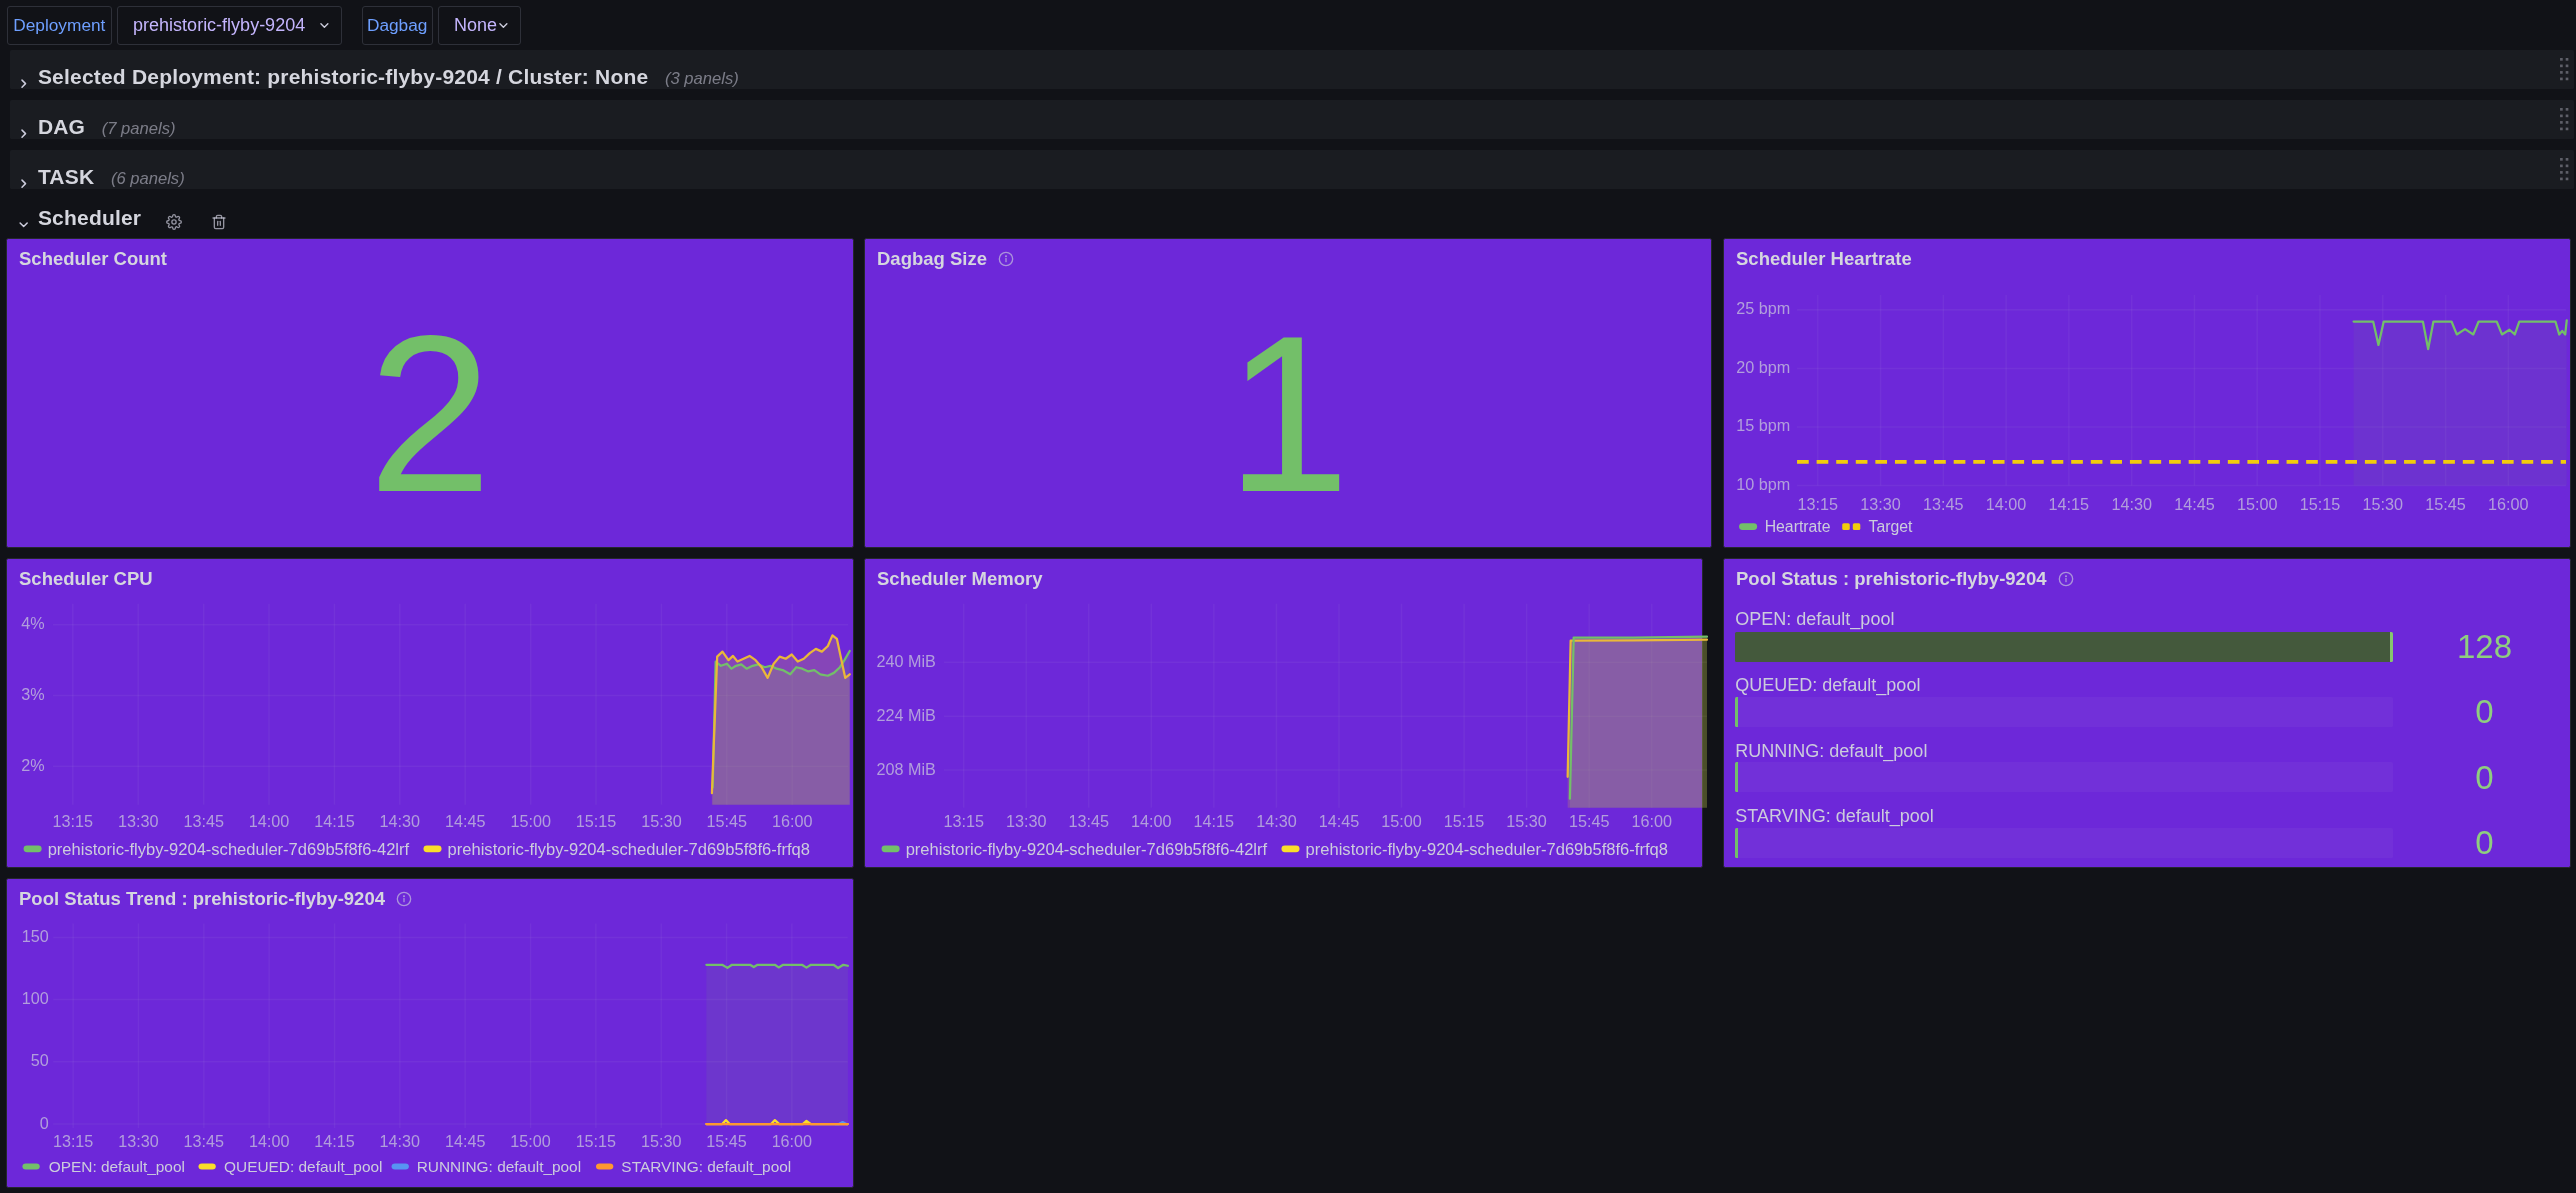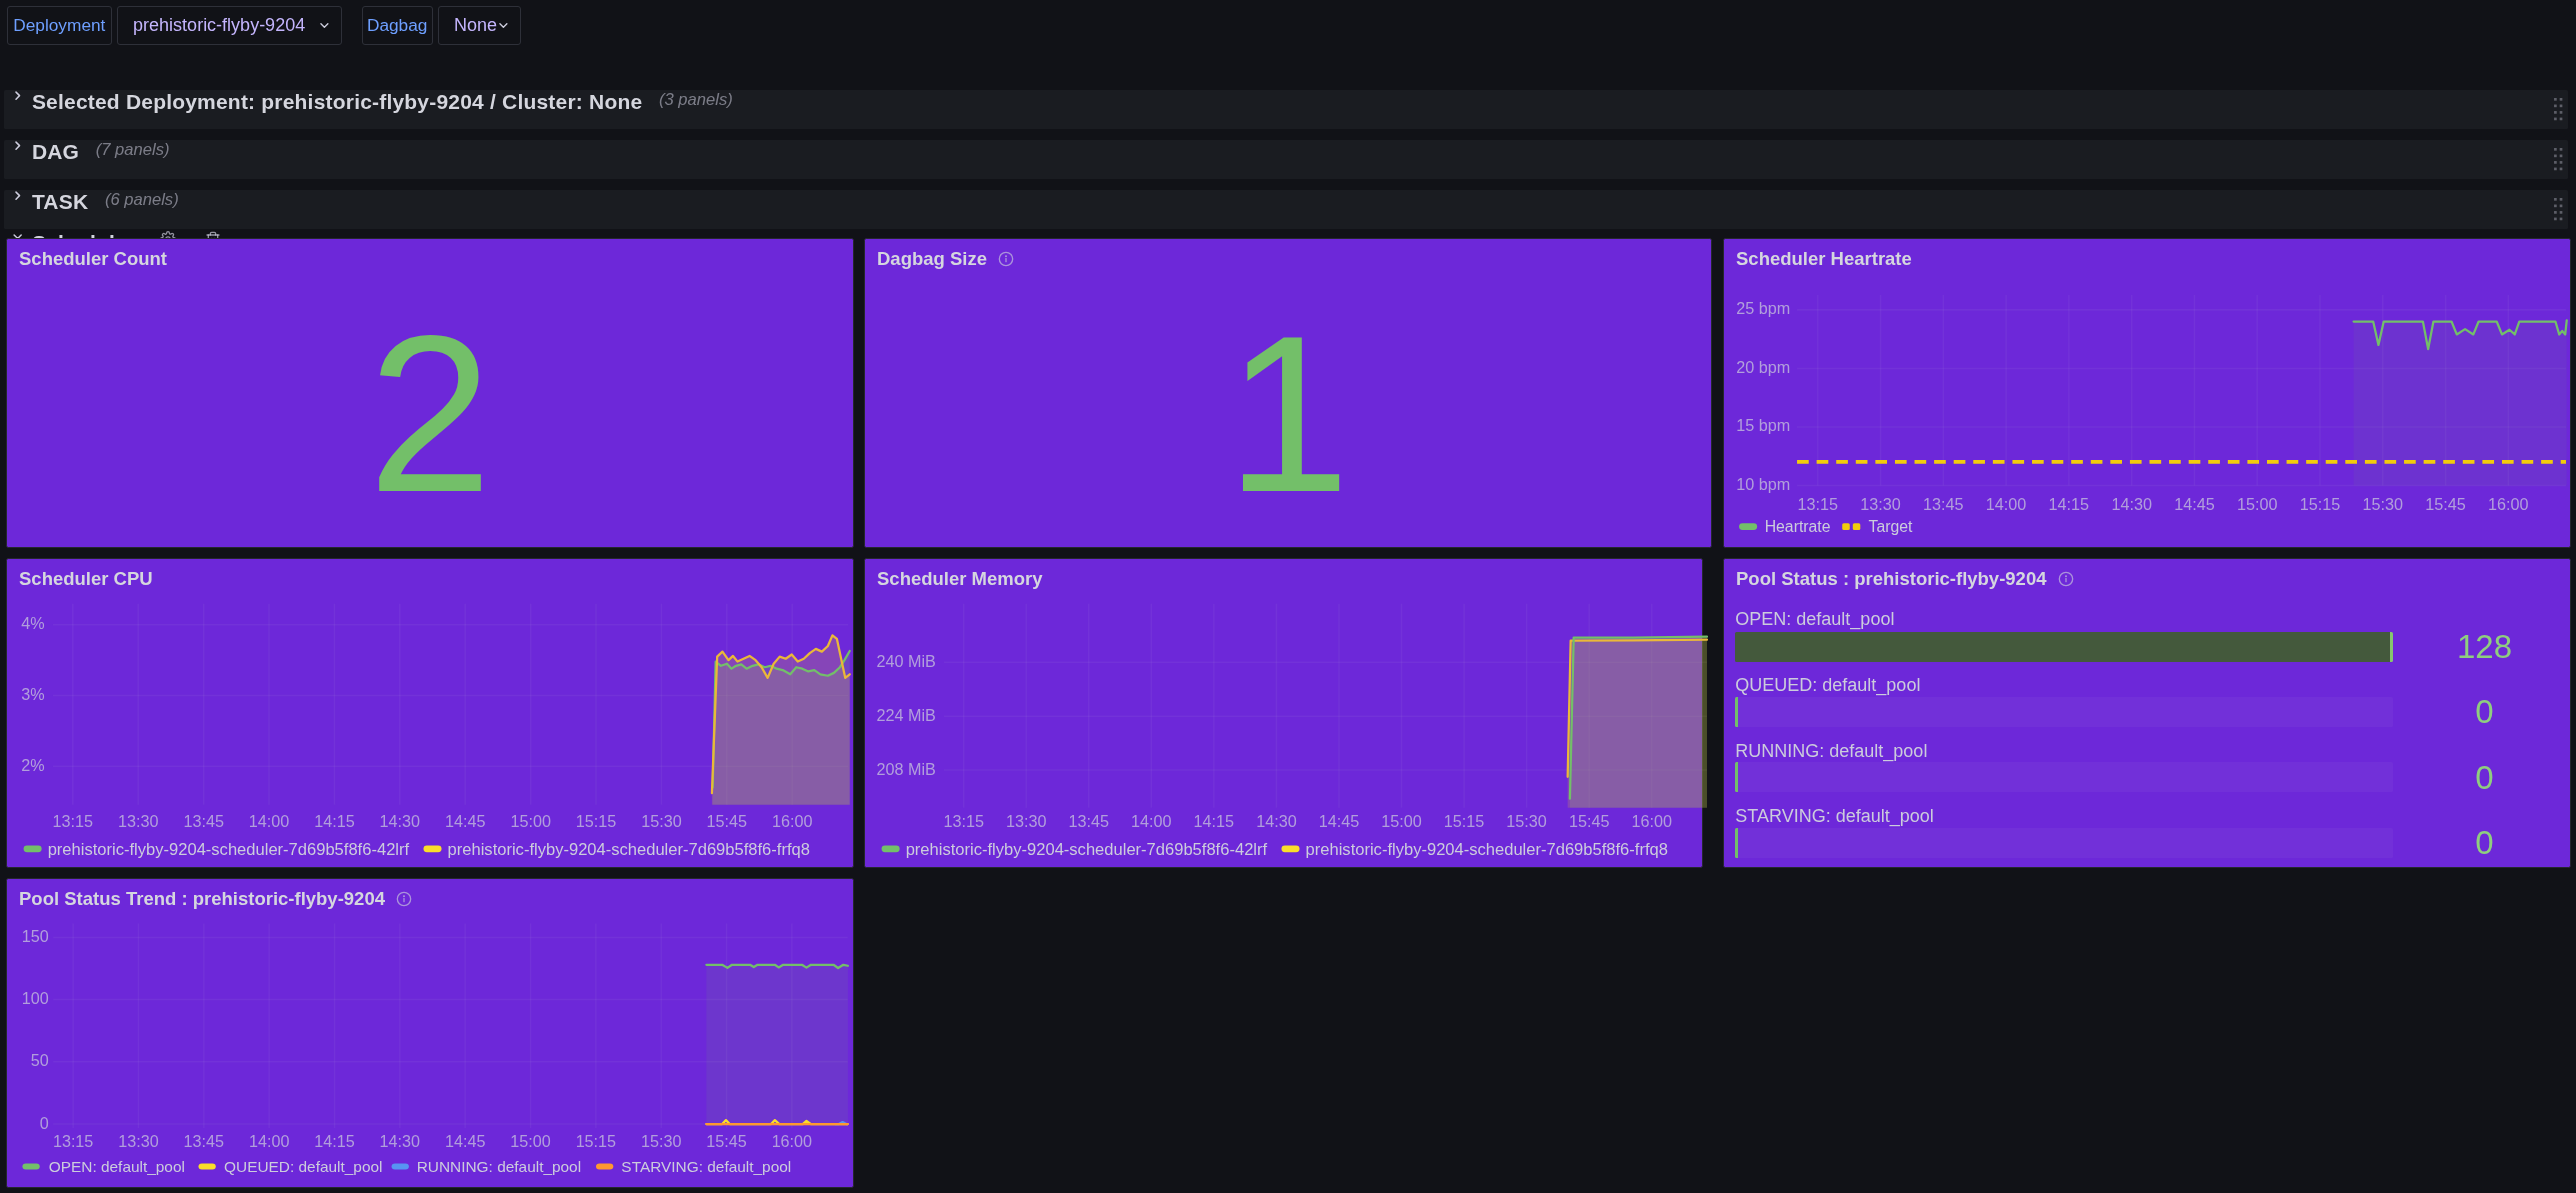--- a/index.html
+++ b/index.html
@@ -2,22 +2,22 @@
 <html style="font-size:12px"><head><meta charset="utf-8"><style>
 * { margin:0; padding:0; box-sizing:border-box; }
 html,body { width:2576px; height:1193px; background:#111217;
   font-family:"Liberation Sans", sans-serif; color:#ccccdc; overflow:hidden; }
 .stage { position:relative; width:2576px; height:1193px; }
 .sub { position:absolute; left:6.8px; top:6px; display:flex; align-items:stretch; height:39px; gap:5.3px; }
 .varlabel { display:flex; align-items:center; justify-content:center; border:0.8px solid #2e3039;
   border-radius:3px; color:#6e9fff; font-size:17.3px; font-weight:500; background:#181b1f00; }
 .varsel { display:flex; align-items:center; justify-content:space-between; padding:0 10.5px 0 15px;
   border:0.8px solid #2e3039; border-radius:3px; color:#c4b5fd; font-size:18px; background:#181b1f00; }
-.rowhdr { position:absolute; left:4px; width:2564px; height:39px; background:#1a1c21;
-  display:flex; align-items:flex-start; border-radius:1.5px;margin-top:40px; }
+.rowhdr { position:absolute; left:10px; width:2564px; height:39px; background:#1a1c21;
+  display:flex; align-items:flex-end; border-radius:1.5px; }
 .rowhdr.open { background:transparent; }
 .chev { display:flex; align-items:center; justify-content:center; width:22.6px; margin-left:2.3px; margin-right:3px; }
 .rowtitle { font-size:21px; font-weight:700; color:#d5d6de; letter-spacing:0.2px; }
 .rowcount { font-size:16.6px; font-style:italic; color:rgba(204,204,220,0.55); margin-left:16.6px; }
 .panel { position:absolute; background:#6d28d9; border:0.8px solid #25272e; border-radius:2.3px; }
 .ptitle { position:absolute; left:12px; top:9px; display:flex; align-items:center; gap:11.3px;
   font-size:18.5px; font-weight:700; color:#d5d6de; line-height:21px; white-space:nowrap; }
 .chart { position:absolute; left:0; top:0; }
 .statwrap { position:absolute; left:0; top:41px; right:0; bottom:0;
   display:flex; align-items:center; justify-content:center; }

